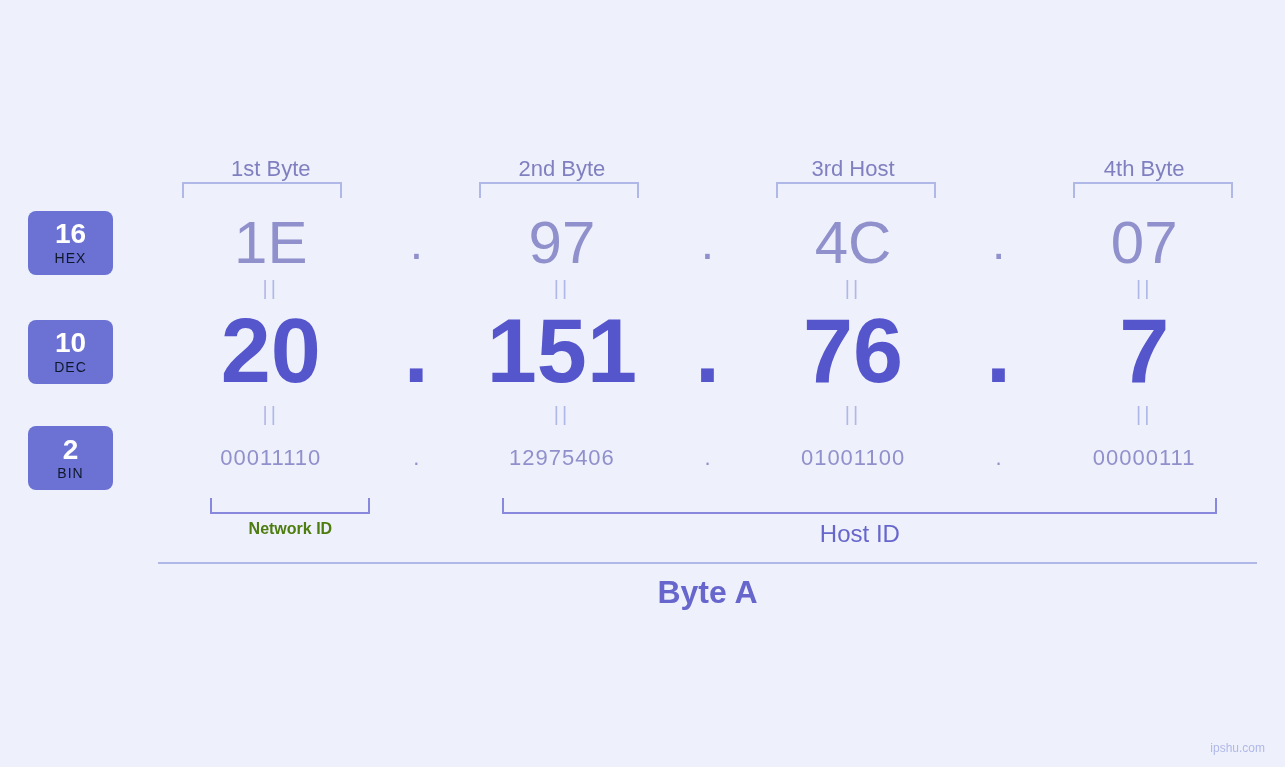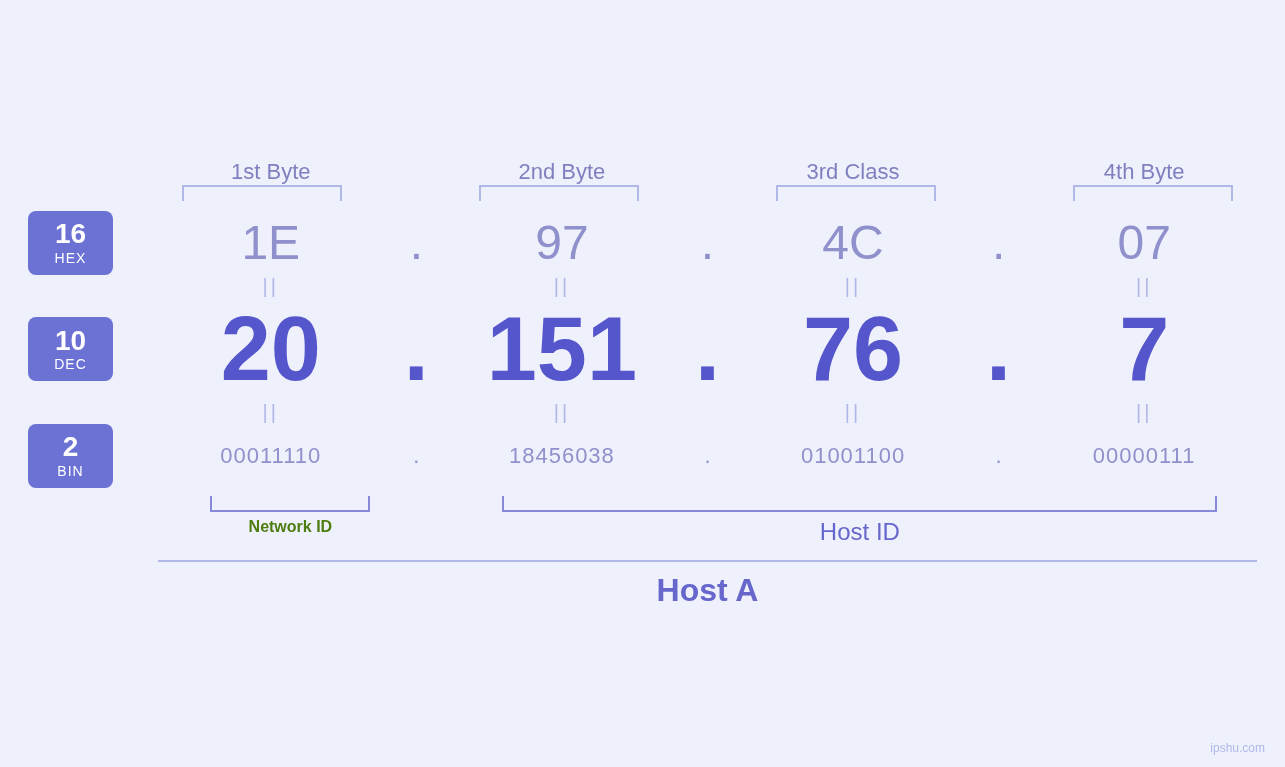--- a/index.html
+++ b/index.html
@@ -52,21 +52,21 @@
     }
 
     .base-number {
       color: white;
       font-size: 28px;
       font-weight: 700;
       line-height: 1.1;
     }
 
     .base-label {
-      color: #ffffff;
+      color: #0f172a;
       font-size: 14px;
       font-weight: 500;
       letter-spacing: 1px;
     }
 
     .value-cell {
       width: 200px;
       text-align: center;
       display: flex;
       align-items: center;
@@ -77,21 +77,21 @@
       width: 40px;
       text-align: center;
       display: flex;
       align-items: center;
       justify-content: center;
     }
 
     
     .hex-value {
       color: #9090cc;
-      font-size: 48px;
+      font-size: 60px;
       font-weight: 300;
     }
 
     .hex-dot {
       color: #9090cc;
       font-size: 48px;
       font-weight: 300;
     }
 
     
@@ -167,21 +167,21 @@
 
 <div class="main-container">
 
   <div class="full-row">
     <div class="left-label"></div>
     <div class="right-content">
       <div class="byte-header">1st Byte</div>
       <div style="width:40px"></div>
       <div class="byte-header">2nd Byte</div>
       <div style="width:40px"></div>
-      <div class="byte-header">3rd Class</div>
+      <div class="byte-header">3rd Host</div>
       <div style="width:40px"></div>
       <div class="byte-header">4th Byte</div>
     </div>
   </div>
 
   <div class="full-row" style="margin-bottom:10px;">
     <div class="left-label"></div>
     <div class="right-content">
       <div class="bracket-top"></div>
       <div style="width:40px"></div>
@@ -291,21 +291,21 @@
       </div>
     </div>
     <div class="right-content">
       <div class="value-cell">
           <span class="bin-value">00011110</span>
         </div>
       <div class="dot-cell">
           <span class="bin-dot">.</span>
         </div>
       <div class="value-cell">
-          <span class="bin-value">18456038</span>
+          <span class="bin-value">12975406</span>
         </div>
       <div class="dot-cell">
           <span class="bin-dot">.</span>
         </div>
       <div class="value-cell">
           <span class="bin-value">01001100</span>
         </div>
       <div class="dot-cell">
           <span class="bin-dot">.</span>
         </div>
@@ -340,19 +340,19 @@
       <div style="flex:3; text-align:center;">
         <span style="color:#6666cc; font-size:24px; font-weight:400;">Host ID</span>
       </div>
     </div>
   </div>
 
   <div class="full-row" style="margin-top:14px;">
     <div class="left-label"></div>
     <div style="flex:1; display:flex; flex-direction:column; align-items:center;">
       <div style="width:100%; height:2px; background-color:#b0b8e8; margin-bottom:10px;"></div>
-      <span style="color:#6666cc; font-size:32px; font-weight:600;">Host A</span>
+      <span style="color:#6666cc; font-size:32px; font-weight:600;">Byte A</span>
     </div>
   </div>
 
 </div>
 
 <div class="watermark">ipshu.com</div>
 
 </body></html>

